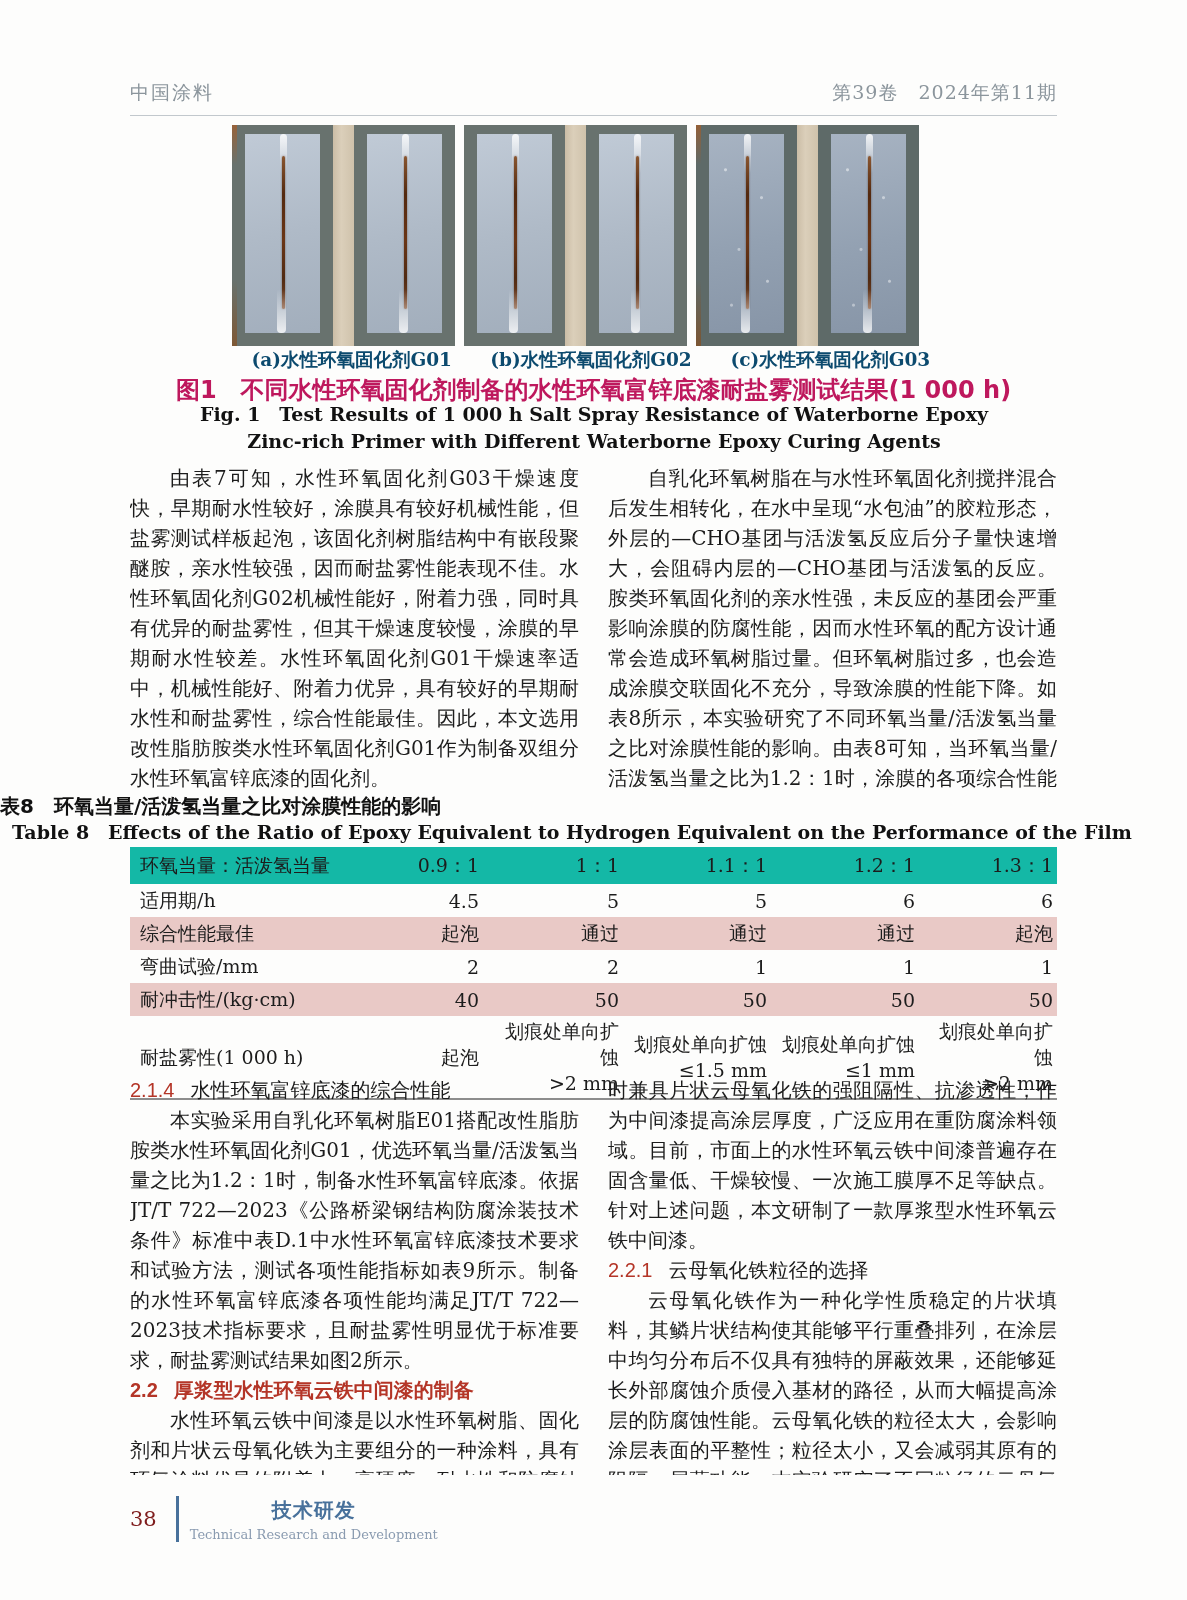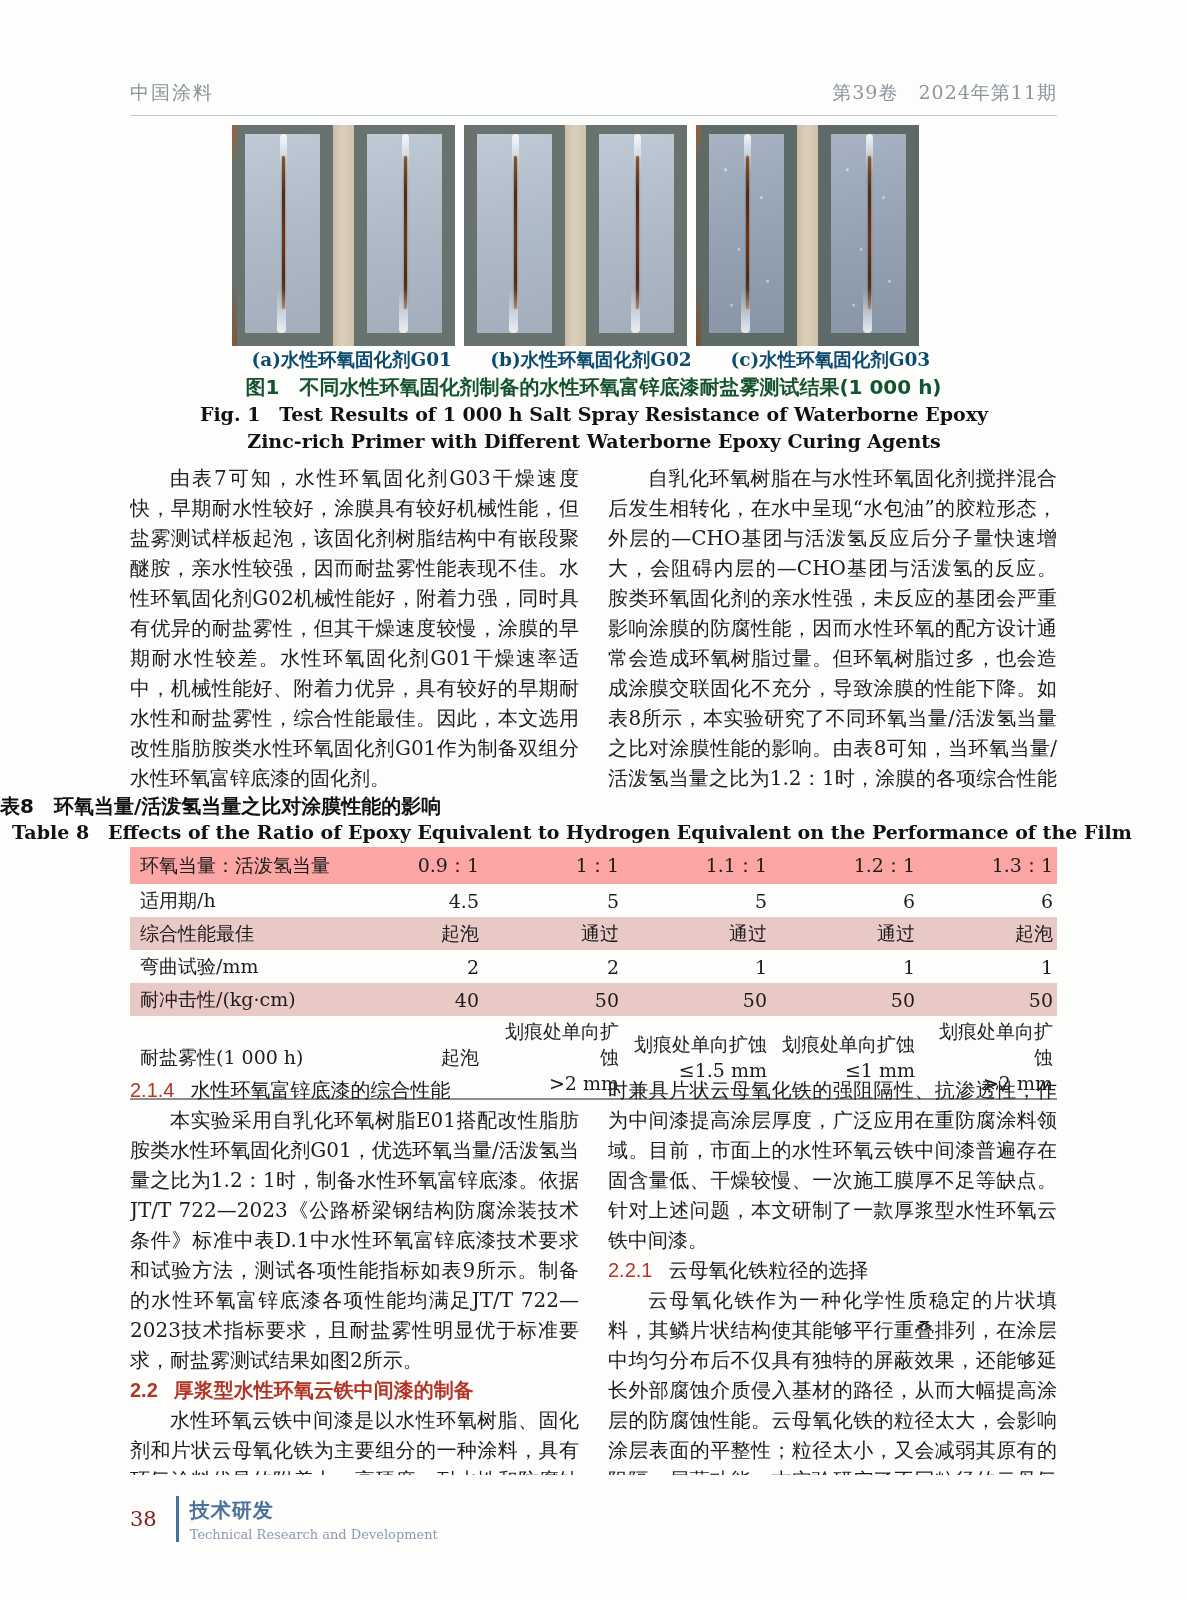--- a/index.html
+++ b/index.html
@@ -50,21 +50,21 @@
     border-radius:2px;
     background:linear-gradient(#8a5630 0%, #53290f 25%, #6a3515 55%, #502a12 80%, #7a4526 100%);
     box-shadow:0 0 2px rgba(60,30,10,.6);
   }
   .strip { width:21px; height:221px; background:linear-gradient(90deg,#cbbda6,#dbcfba 40%,#cfc2ab); }
 
   .photo-captions { position:absolute; top:347px; left:232px; width:718px; display:flex; }
   .photo-captions .cap { flex:1; text-align:center; color:#0c4a6e; font-size:18.5px;font-weight:bold; }
 
   .fig-title-zh { position:absolute; top:374px; left:0; width:1187px; text-align:center;
-    font-weight:bold; font-size:20px; color:#14532d;
+    font-weight:bold; font-size:24px; color:#be185d;
     font-family:"DejaVu Sans","Liberation Sans",sans-serif; }
   .fig-title-en { position:absolute; top:401px; left:174px; width:840px; text-align:center;
     font-weight:bold; font-size:19px; line-height:27px; color:#111; }
 
   
   .col { position:absolute; width:449px; font-size:20px; line-height:30px;
     text-align:justify; color:#1c1c1c; }
   .col p { margin:0; }
   .col p.indent { text-indent:2em; }
   .col-lt { top:463px; left:130px;  height:332px; overflow:hidden; }
@@ -84,30 +84,30 @@
     font-weight:bold; font-size:20px; color:#111;
     font-family:"DejaVu Sans","Liberation Sans",sans-serif; }
   .tbl-title-en { position:absolute; top:820px; left:0; width:1144px; text-align:center;
     font-weight:bold; font-size:19px; color:#111; }
   table.t8 { position:absolute; top:847px; left:130px; width:927px;
     border-collapse:collapse; font-size:19px; color:#1c1c1c;
     border-bottom:2px solid #8d8d8d; }
   table.t8 td { text-align:right; padding:2px 4px; }
   table.t8 td:first-child { text-align:left; padding-left:10px; }
   table.t8 tr { height:33px; }
-  table.t8 tr.head { height:37px; background:#fca5a5;padding-left:24px; }
+  table.t8 tr.head { height:37px; background:#14b8a6;padding-left:24px; }
   table.t8 tr.alt  { background:#e9c9c6; }
   table.t8 tr.tall { height:60px; }
   table.t8 tr.tall td { white-space:pre-line; line-height:26px; }
 
   
   .ftr { position:absolute; top:1496px; left:130px; display:flex; align-items:center; }
   .ftr .pno { font-size:21px; color:#7f1d1d; margin-right:19px; }
   .ftr .vbar { width:3px; height:46px; background:#48719b; margin-right:11px; }
-  .ftr .fcol { display:flex; flex-direction:column; justify-content:center; }
+  .ftr .fcol { display:flex; flex-direction:column; justify-content:center;align-items:center; }
   .ftr .fzh { font-size:20px; font-weight:bold; color:#48719b;
     font-family:"DejaVu Sans","Liberation Sans",sans-serif; letter-spacing:1px; }
   .ftr .fen { font-size:13px; color:#8a9bb0; margin-top:3px; }
 </style>
 </head>
 <body>
 
 <div class="page">
 
   <div class="hdr">

